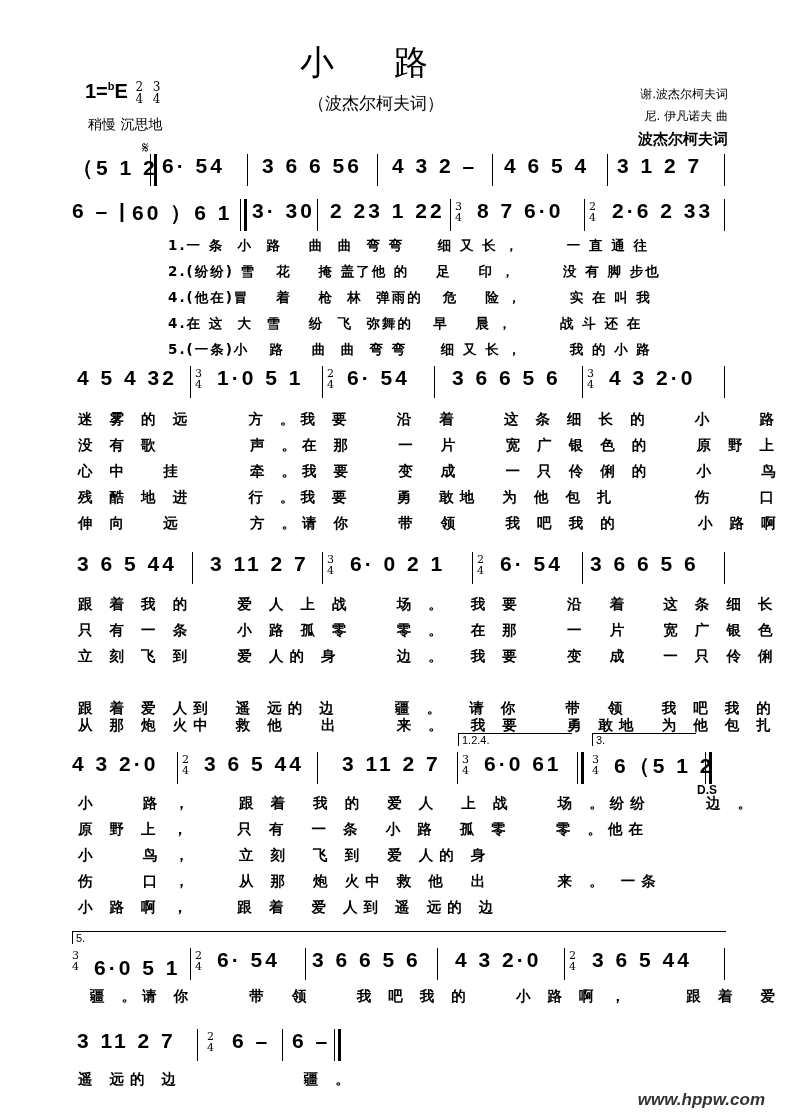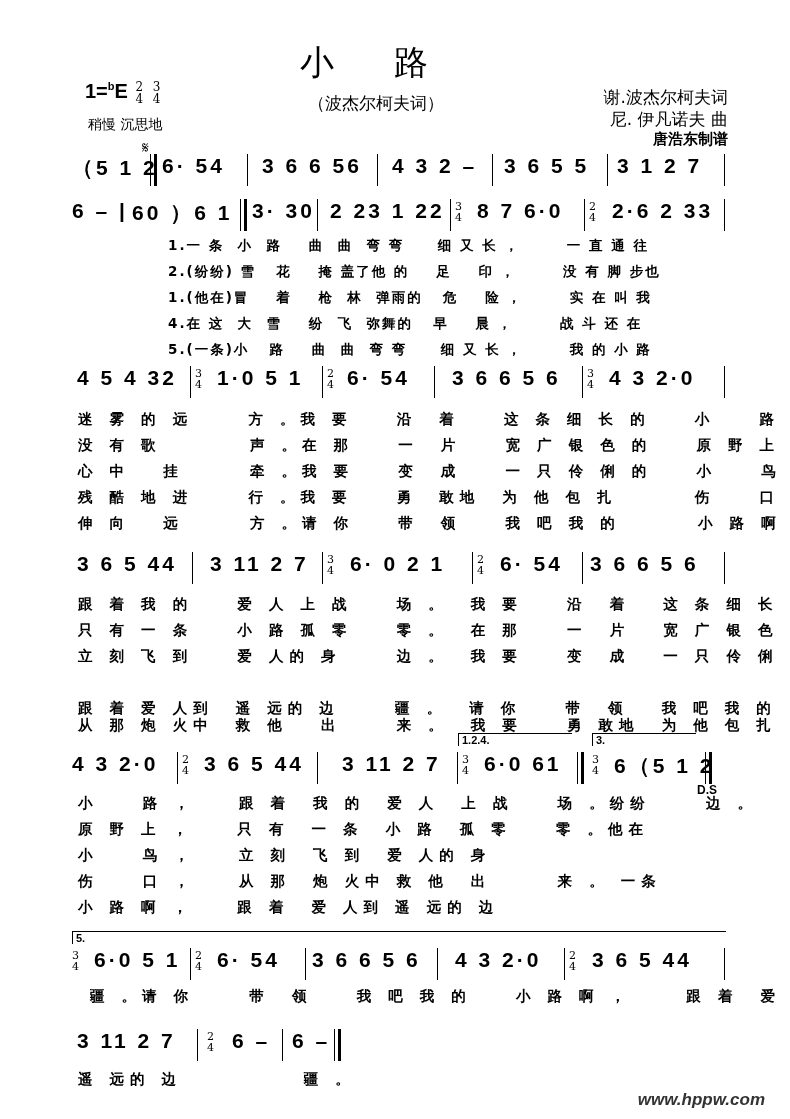--- a/index.html
+++ b/index.html
@@ -4,61 +4,61 @@
 <style>
   html, body { margin:0; padding:0; background:#ffffff; }
   body { width:790px; height:1119px; position:relative; overflow:hidden; color:#000; font-family:"DejaVu Sans", sans-serif; }
   .abs { position:absolute; white-space:nowrap; }
   .title { font-size:34px; letter-spacing:60px; left:300px; top:40px; }
   .subtitle { font-size:17px; left:308px; top:92px; }
   .key { font-size:20px; font-weight:bold; left:85px; top:80px; font-family:"Liberation Sans", sans-serif; }
   .key sup { font-size:11px; }
   .frac { display:inline-block; vertical-align:middle; text-align:center; font-size:12px; line-height:12px; font-weight:normal; margin:0 2px; font-family:"DejaVu Serif", serif; }
   .tempo { font-size:14px; left:88px; top:116px; }
-  .credit { font-size:17px; right:62px; text-align:right; }
+  .credit { font-size:12px; right:62px; text-align:right; }
   .credit.bold { font-weight:bold; font-size:15px; }
   .segno { font-size:16px; left:142px; top:138px; }
   .staff { position:absolute; left:72px; width:655px; height:40px; }
   .bar { position:absolute; top:4px; width:0; height:32px; border-left:1.5px solid #000; }
   .bar.double { width:3px; border-left:1.5px solid #000; border-right:3px solid #000; }
   .notes { position:absolute; top:4px; font-family:"Liberation Sans", sans-serif; font-weight:bold; font-size:21px; letter-spacing:3px; white-space:nowrap; }
   .ts { position:absolute; top:6px; font-size:11px; line-height:11px; text-align:center; font-family:"DejaVu Serif", serif; }
   .lyric { position:absolute; left:78px; font-size:14.5px; letter-spacing:6px; white-space:pre; font-weight:bold; }
-  .volta { position:absolute; border-top:1px solid #000; border-left:1px solid #000; height:12px; font-size:11px; font-weight:bold; padding-left:3px; font-family:"Liberation Sans", sans-serif; }
+  .volta { position:absolute; border-top:1px solid #000; border-left:1px solid #000; height:12px; font-size:11px; font-weight:normal; padding-left:3px; font-family:"Liberation Sans", sans-serif; }
   .ds { font-size:12px; font-weight:bold; font-family:"Liberation Sans", sans-serif; }
   .watermark { font-family:"Liberation Sans", sans-serif; font-weight:bold; font-style:italic; font-size:17px; color:#333; right:25px; top:1090px; }
 </style>
 </head>
 <body>
 
 <div class="abs title">小路</div>
 <div class="abs subtitle">（波杰尔柯夫词）</div>
 
 <div class="abs key">
   <span>1=</span><sup>b</sup><span>E</span>
   <span class="frac"><span>2</span><br><span>4</span></span>
   <span class="frac"><span>3</span><br><span>4</span></span>
 </div>
 <div class="abs tempo">稍慢 沉思地</div>
 <div class="abs segno">𝄋</div>
 
 <div class="abs credit" style="top:86px;">谢.波杰尔柯夫词</div>
 <div class="abs credit" style="top:108px;">尼. 伊凡诺夫 曲</div>
-<div class="abs credit bold" style="top:130px;">唐浩东制谱</div>
+<div class="abs credit bold" style="top:130px;">波杰尔柯夫词</div>
 
 <div class="staff" style="top:150px;">
   <span class="notes u1" style="left:0px;">（5 1 2</span>
   <div class="bar double" style="left:78px;"></div>
   <span class="notes" style="left:90px;">6· 54</span>
   <div class="bar" style="left:175px;"></div>
   <span class="notes u1" style="left:190px;">3 6 6 56</span>
   <div class="bar" style="left:305px;"></div>
   <span class="notes" style="left:320px;">4 3 2 –</span>
   <div class="bar" style="left:420px;"></div>
-  <span class="notes u1" style="left:432px;">3 6 5 5</span>
+  <span class="notes u1" style="left:432px;">4 6 5 4</span>
   <div class="bar" style="left:535px;"></div>
   <span class="notes u1" style="left:545px;">3 1 2 7</span>
   <div class="bar" style="left:652px;"></div>
 </div>
 
 <div class="staff" style="top:195px;">
   <span class="notes" style="left:0px;">6 – |</span>
   <span class="notes u1" style="left:60px;">60 ）6 1</span>
   <div class="bar double" style="left:168px;"></div>
   <span class="notes" style="left:180px;">3· 30</span>
@@ -67,21 +67,21 @@
   <div class="bar" style="left:378px;"></div>
   <span class="ts" style="left:383px;">3<br>4</span>
   <span class="notes u1" style="left:405px;">8 7 6·0</span>
   <div class="bar" style="left:512px;"></div>
   <span class="ts" style="left:517px;">2<br>4</span>
   <span class="notes u1" style="left:540px;">2·6 2 33</span>
   <div class="bar" style="left:652px;"></div>
 </div>
 <div class="lyric" style="top:237px;left:168px;letter-spacing:2px;font-size:13.5px;">1.一 条  小  路    曲  曲  弯 弯     细 又 长 ，       一 直 通 往</div>
 <div class="lyric" style="top:263px;left:168px;letter-spacing:2px;font-size:13.5px;">2.(纷纷) 雪   花    掩 盖了他 的    足    印 ，       没 有 脚 步也</div>
-<div class="lyric" style="top:289px;left:168px;letter-spacing:2px;font-size:13.5px;">1.(他在)冒    着    枪  林  弹雨的   危    险 ，       实 在 叫 我</div>
+<div class="lyric" style="top:289px;left:168px;letter-spacing:2px;font-size:13.5px;">4.(他在)冒    着    枪  林  弹雨的   危    险 ，       实 在 叫 我</div>
 <div class="lyric" style="top:315px;left:168px;letter-spacing:2px;font-size:13.5px;">4.在 这  大  雪    纷  飞  弥舞的   早    晨 ，       战 斗 还 在</div>
 <div class="lyric" style="top:341px;left:168px;letter-spacing:2px;font-size:13.5px;">5.(一条)小   路    曲  曲  弯 弯     细 又 长 ，       我 的 小 路</div>
 
 <div class="staff" style="top:362px;">
   <span class="notes u1" style="left:5px;">4 5 4 32</span>
   <div class="bar" style="left:118px;"></div>
   <span class="ts" style="left:123px;">3<br>4</span>
   <span class="notes" style="left:145px;">1·0 5 1</span>
   <div class="bar" style="left:250px;"></div>
   <span class="ts" style="left:255px;">2<br>4</span>
@@ -139,21 +139,21 @@
 <div class="abs ds" style="top:783px;left:697px;">D.S</div>
 <div class="lyric" style="top:794px;">小    路 ，    跟 着  我 的  爱 人  上 战    场 。纷纷     边 。</div>
 <div class="lyric" style="top:820px;">原 野 上 ，    只 有  一 条  小 路  孤 零    零 。他在</div>
 <div class="lyric" style="top:846px;">小    鸟 ，    立 刻  飞 到  爱 人的 身</div>
 <div class="lyric" style="top:872px;">伤    口 ，    从 那  炮 火中 救 他  出      来 。 一条</div>
 <div class="lyric" style="top:898px;">小 路 啊 ，    跟 着  爱 人到 遥 远的 边</div>
 
 <div class="volta" style="top:931px;left:72px;width:650px;">5.</div>
 <div class="staff" style="top:944px;">
   <span class="ts" style="left:0px;">3<br>4</span>
-  <span class="notes" style="left:22px;">6·0 5 1</span>
+  <span class="notes" style="left:22px;margin-top:8px;">6·0 5 1</span>
   <div class="bar" style="left:118px;"></div>
   <span class="ts" style="left:123px;">2<br>4</span>
   <span class="notes" style="left:145px;">6· 54</span>
   <div class="bar" style="left:233px;"></div>
   <span class="notes u1" style="left:240px;">3 6 6 5 6</span>
   <div class="bar" style="left:365px;"></div>
   <span class="notes u1" style="left:383px;">4 3 2·0</span>
   <div class="bar" style="left:492px;"></div>
   <span class="ts" style="left:497px;">2<br>4</span>
   <span class="notes u1" style="left:520px;">3 6  5 44</span>

